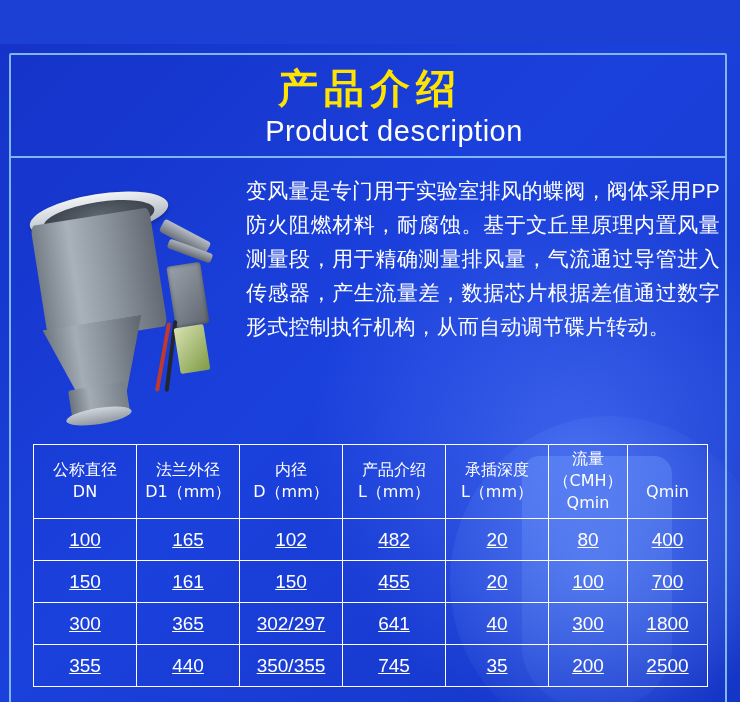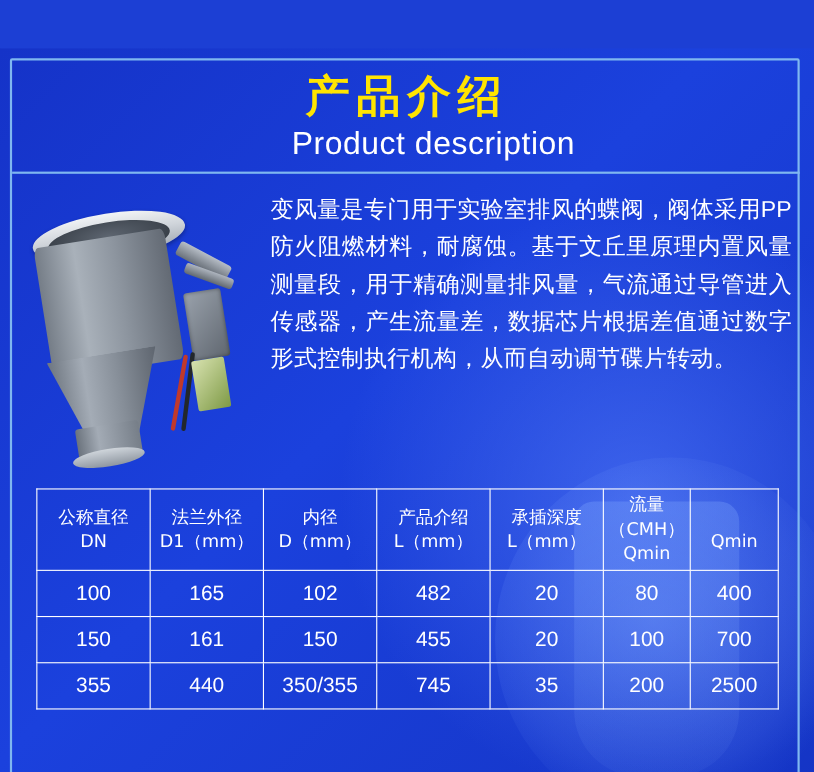--- a/index.html
+++ b/index.html
@@ -261,20 +261,21 @@
     font-size: 16px;
     font-weight: normal;
     line-height: 22px;
     padding: 3px 0 4px 0;
   }
   table.spec td {
     font-size: 19px;
     height: 41px;
     padding: 0;
     font-family: "Liberation Sans", sans-serif;
+    text-decoration: underline;
   }
   .col-a { width: 103px; }
   .col-b { width: 103px; }
   .col-c { width: 103px; }
   .col-d { width: 103px; }
   .col-e { width: 103px; }
   .col-f { width: 79px; }
   .col-g { width: 80px; }
 </style>
 </head>
@@ -364,20 +365,29 @@
         <tr>
           <td>150</td>
           <td>161</td>
           <td>150</td>
           <td>455</td>
           <td>20</td>
           <td>100</td>
           <td>700</td>
         </tr>
         <tr>
+          <td>300</td>
+          <td>365</td>
+          <td>302/297</td>
+          <td>641</td>
+          <td>40</td>
+          <td>300</td>
+          <td>1800</td>
+        </tr>
+        <tr>
           <td>355</td>
           <td>440</td>
           <td>350/355</td>
           <td>745</td>
           <td>35</td>
           <td>200</td>
           <td>2500</td>
         </tr>
       </tbody>
     </table>

